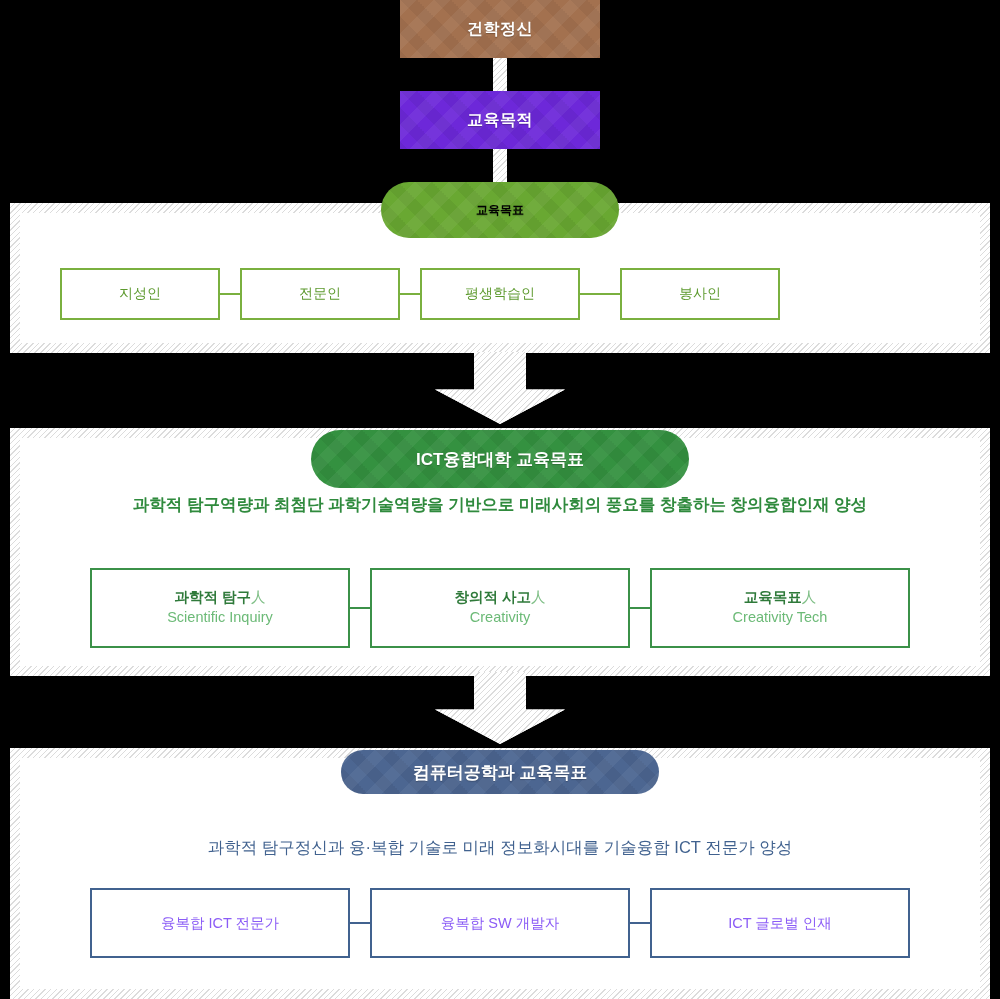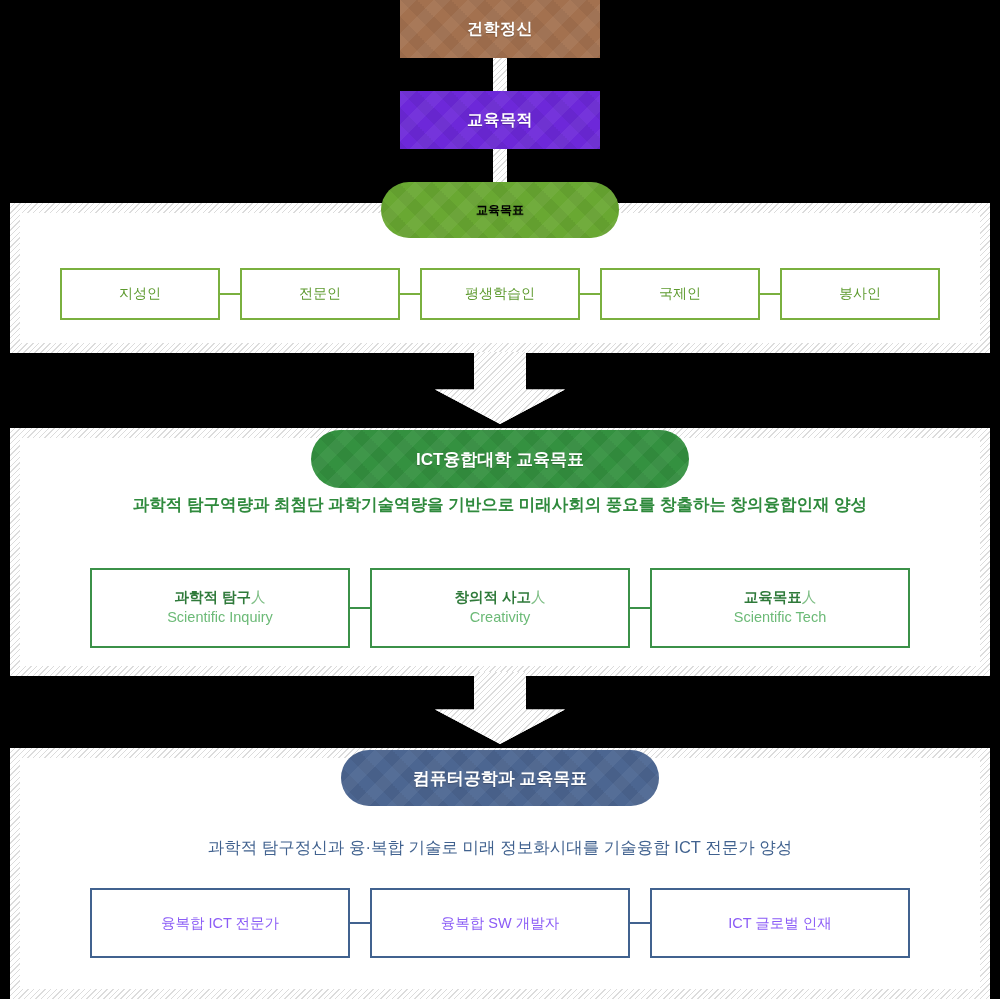--- a/index.html
+++ b/index.html
@@ -128,21 +128,21 @@
     align-items: center;
     justify-content: center;
     border-radius: 30px;
     color: #ffffff;
     font-size: 17px;
     font-weight: bold;
     z-index: 5;
     text-shadow: 0 1px 1px rgba(0,0,0,.22);
   }
   .pill-ict  { left: 311px; top: 430px; width: 378px; height: 58px; background: #349140; }
-  .pill-dept { left: 341px; top: 750px; width: 318px; height: 56px; background: #4c6691; }
+  .pill-dept { left: 341px; top: 750px; width: 318px; height: 44px; background: #4c6691; }
 
   
   .tagline {
     position: absolute;
     width: 100%;
     text-align: center;
     font-size: 16.5px;
     font-weight: bold;
   }
   .tagline-green { top: 494px; color: #2f8a3d; }
@@ -245,23 +245,20 @@
   </div>
   <div class="link"></div>
   <div class="node">
     <span>전문인</span>
   </div>
   <div class="link"></div>
   <div class="node">
     <span>평생학습인</span>
   </div>
   <div class="link"></div>
-  <div class="node">
-    <span>국제인</span>
-  </div>
   <div class="link"></div>
   <div class="node">
     <span>봉사인</span>
   </div>
 </div>
 
 <div class="arrow arrow-1 hatch-bg"></div>
 
 <div class="panel panel-2 hatch-bg">
   <div class="panel-inner"></div>
@@ -280,21 +277,21 @@
     <div class="en">Scientific Inquiry</div>
   </div>
   <div class="link"></div>
   <div class="node">
     <div class="kr"><span>창의적 사고</span><span class="hanja">人</span></div>
     <div class="en">Creativity</div>
   </div>
   <div class="link"></div>
   <div class="node">
     <div class="kr"><span>교육목표</span><span class="hanja">人</span></div>
-    <div class="en">Scientific Tech</div>
+    <div class="en">Creativity Tech</div>
   </div>
 </div>
 
 <div class="arrow arrow-2 hatch-bg"></div>
 
 <div class="panel panel-3 hatch-bg">
   <div class="panel-inner"></div>
 </div>
 
 <div class="pill pill-dept">

